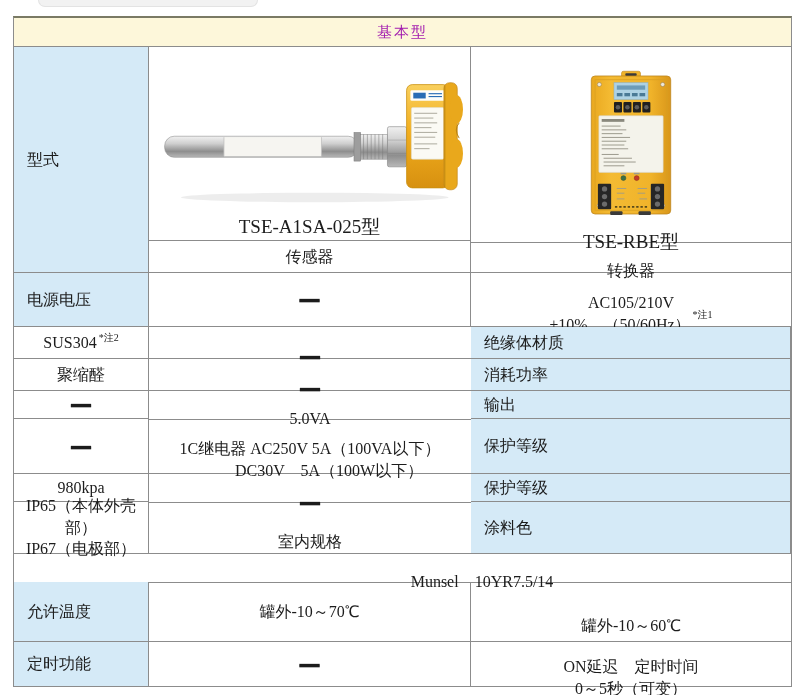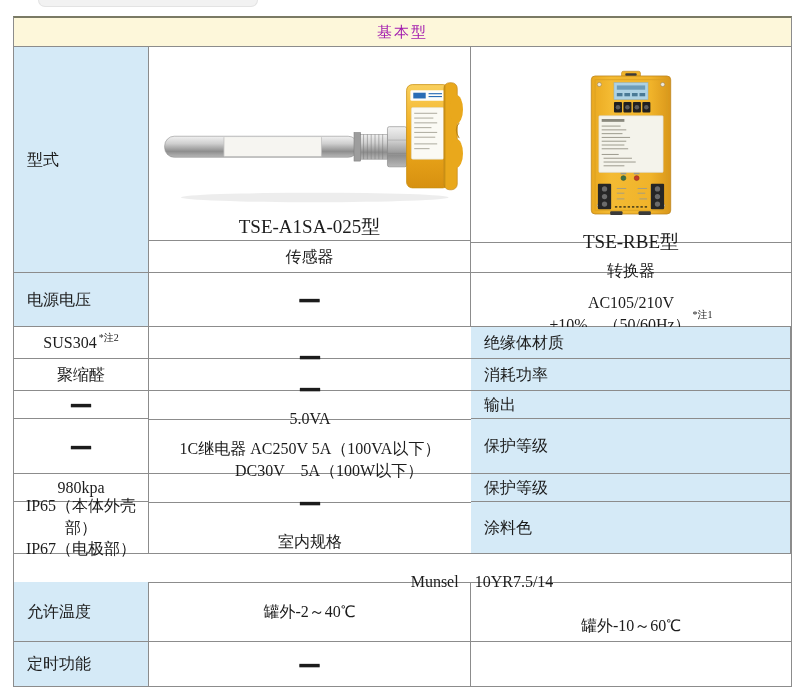--- a/index.html
+++ b/index.html
@@ -236,24 +236,30 @@
       </div>
     </div>
     <div class="c lastcol">室内规格</div>
 
     <div class="c lbl">涂料色</div>
     <div class="c span2 lastcol">Munsel　10YR7.5/14</div>
 
     <div class="c lbl">允许温度</div>
     <div class="c">
       <div class="lines">
-        <div class="ln">罐外-2～40℃</div>
+        <div class="ln">罐外-10～70℃</div>
       </div>
     </div>
     <div class="c lastcol">罐外-10～60℃</div>
 
     <div class="c lbl lastrow">定时功能</div>
     <div class="c lastrow">
         <span class="dash">—</span>
       </div>
+    <div class="c lastcol lastrow">
+      <div class="lines">
+        <div class="ln">ON延迟　定时时间</div>
+        <div class="ln">0～5秒（可变）</div>
+      </div>
+    </div>
 
   </div>
 </div>
 
 </body></html>

